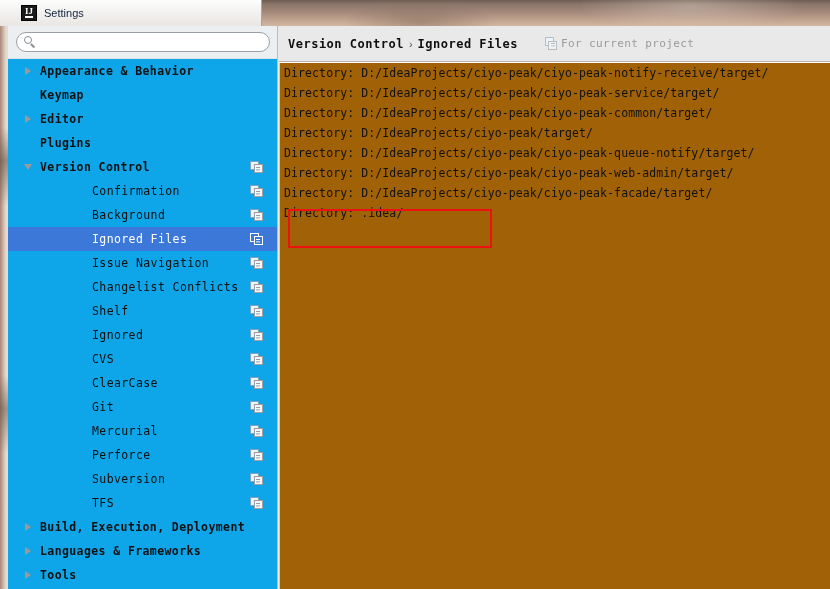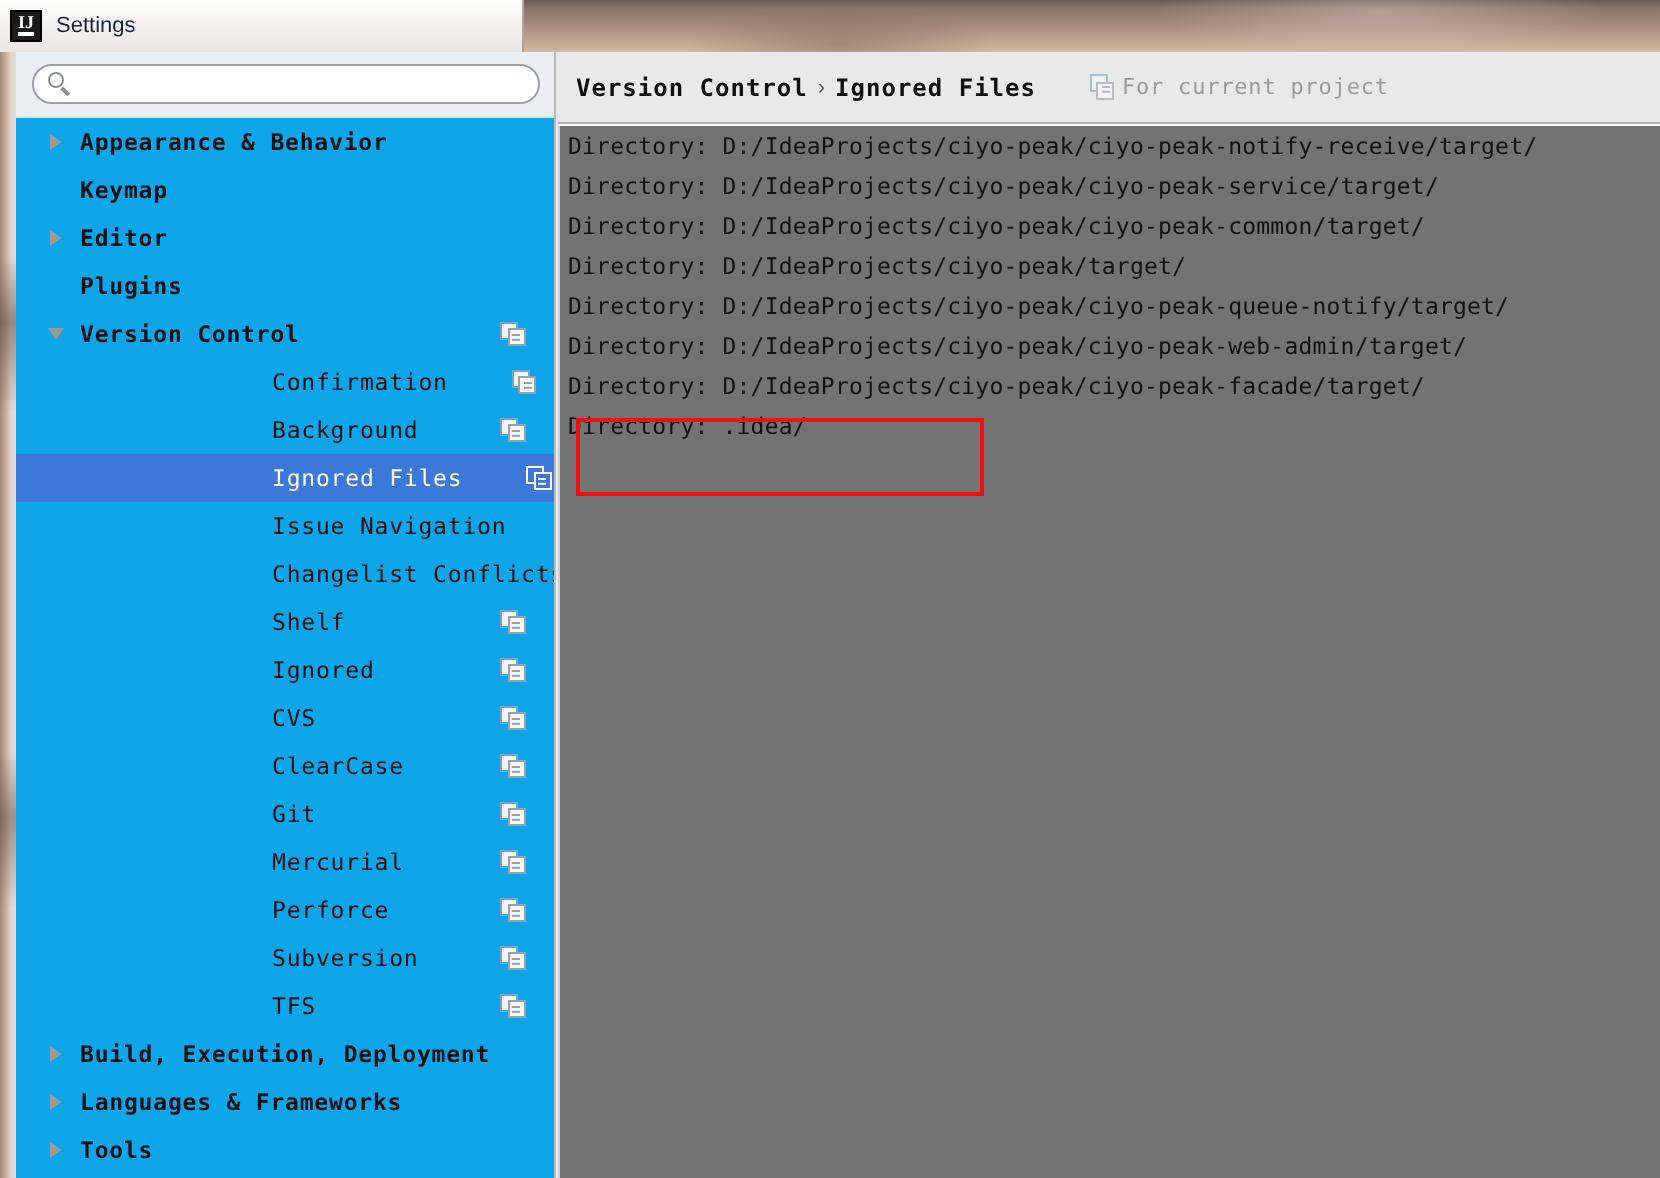--- a/index.html
+++ b/index.html
@@ -43,21 +43,21 @@
   .titlebar {
     position: absolute;
     left: 0; top: 0;
     width: 262px;
     height: 26px;
     background: linear-gradient(180deg, #fdfdfd 0%, #f2f0ee 55%, #e9e6e3 100%);
     border-right: 1px solid rgba(120,100,88,0.55);
     box-sizing: border-box;
     display: flex;
     align-items: center;
-    padding-left: 5px;
+    padding-left: 21px;
   }
   .ij-icon {
     width: 16px; height: 16px;
     background: #1b1b1b;
     border: 1px solid #000;
     box-sizing: border-box;
     position: relative;
     flex: 0 0 auto;
   }
   .ij-icon .ij-letters {
@@ -218,22 +218,21 @@
     font-size: 11.5px;
     color: #111111;
     white-space: nowrap;
     letter-spacing: 0.4px;
   }
   .tree-row.level0 .tree-label {
     font-weight: bold;
     margin-left: 4px;
   }
   .tree-row.level1 {
-    padding-left: 14px;
-    gap: 32px;
+    padding-left: 2px;
   }
   .tree-row.level1 .tree-label {
     font-weight: normal;
     margin-left: 54px;
   }
   .tree-row.selected .tree-label {
     color: #ffffff;
   }
   .scope-icon {
     margin-left: auto;
@@ -332,21 +331,21 @@
     color: #9b9b9b;
     letter-spacing: 0.4px;
     white-space: nowrap;
   }
 
   .list-area {
     position: absolute;
     left: 0; top: 37px;
     width: 551px;
     bottom: 0;
-    background: #737373;
+    background: #a16207;
     border-left: 1px solid #cfcfcf;
     box-sizing: border-box;
     overflow: hidden;
   }
   .entry-row {
     height: 20px;
     display: flex;
     align-items: center;
     padding-left: 4px;
     box-sizing: border-box;

